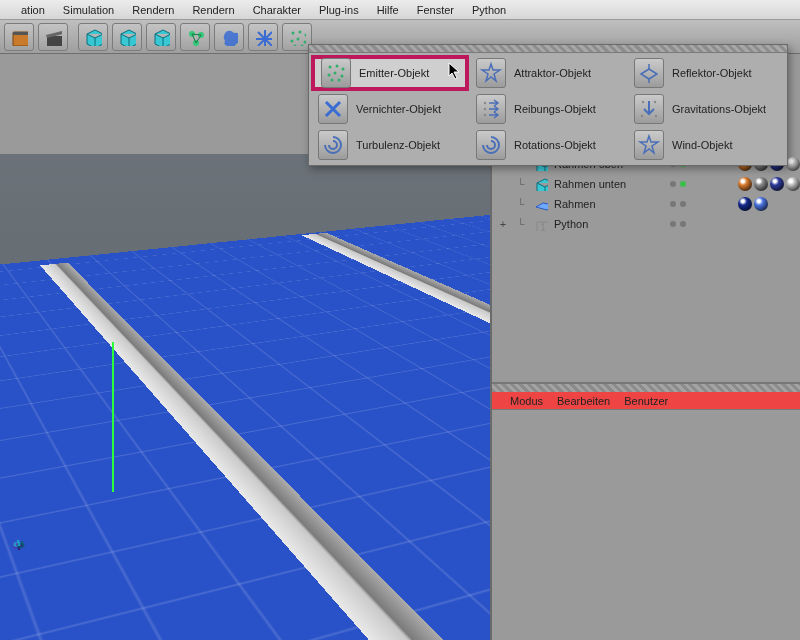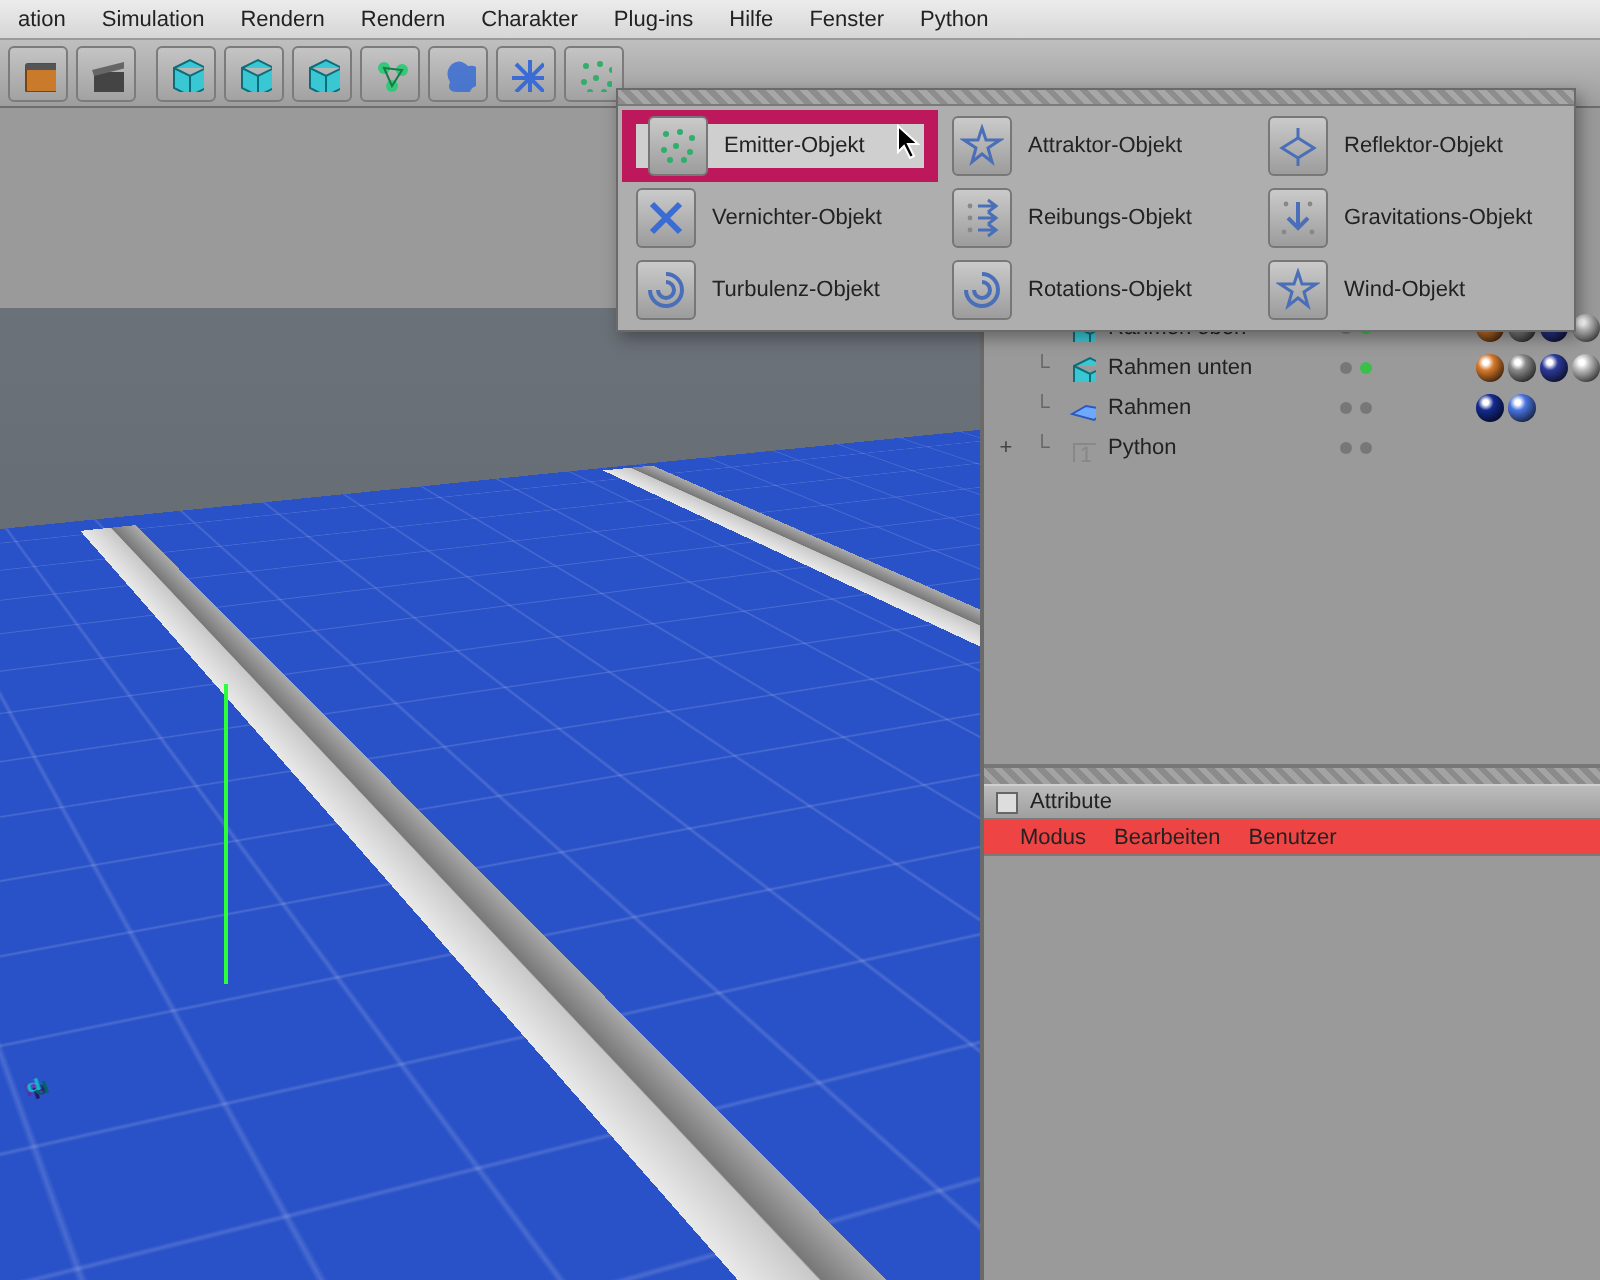--- a/index.html
+++ b/index.html
@@ -1,19 +1,19 @@
 <!DOCTYPE html>
 <html><head>
 <meta charset="utf-8">
 <style>
   * { box-sizing: border-box; margin: 0; padding: 0; font-family: "Lucida Grande", Arial, sans-serif; font-size: 11px; color: #222; }
   body { width: 800px; height: 640px; overflow: hidden; background: #9a9a9a; }
 
   
-  .menubar { height: 20px; background: linear-gradient(#ececec,#d6d6d6); display: flex; align-items: center; padding: 0 0; border-bottom: 1px solid #9a9a9a;}
+  .menubar { height: 20px; background: linear-gradient(#ececec,#d6d6d6); display: flex; align-items: center; padding: 0 12px; border-bottom: 1px solid #9a9a9a;}
   .menubar span { padding: 0 9px; cursor: default; }
 
   
   .toolbar { height: 34px; background: linear-gradient(#bfbfbf,#9e9e9e); border-bottom: 1px solid #6e6e6e; display: flex; align-items: center; padding: 2px 4px; gap:4px;}
   .tbtn { width: 30px; height: 28px; background: linear-gradient(#c4c4c4,#a2a2a2); border:1px solid #7b7b7b; border-radius:3px; display:flex; align-items:center; justify-content:center; position:relative;}
   .tbtn.sep { width:2px; background:transparent; border:none;}
   .tbtn svg { width:18px; height:18px; }
 
   
   .main { height: 586px; display:flex; }
@@ -58,21 +58,21 @@
   .attr-panel { flex:1; background:#9a9a9a; }
   .attr-head { height:18px; background:linear-gradient(#bcbcbc,#9f9f9f); border-top:1px solid #cfcfcf; border-bottom:1px solid #7a7a7a; display:flex; align-items:center;}
   .attr-head .chk { width:11px; height:11px; border:1px solid #666; margin:0 6px; background:#ddd;}
   .attr-sub { height:18px; background:#ef4444; border-bottom:1px solid #7a7a7a; display:flex; align-items:center; padding-left:18px; gap:14px;}
   .hatch { height:8px; background: repeating-linear-gradient(45deg,#8b8b8b 0 3px,#a3a3a3 3px 6px);}
 
   
   .flyout { position:absolute; left:308px; top:44px; width:480px; background:#aeaeae; border:1px solid #6a6a6a; box-shadow:2px 3px 8px rgba(0,0,0,.35); z-index:50; padding:2px;}
   .fly-grid { display:grid; grid-template-columns: repeat(3, 1fr); }
   .fly-item { display:flex; align-items:center; height:36px; padding:2px 6px; gap:8px; border:1px solid transparent; cursor:default;}
-  .fly-item:hover, .fly-item.hover { background:#cfcfcf; border:7px solid #be185d;}
+  .fly-item:hover, .fly-item.hover { background:#cfcfcf; border:4px solid #be185d;}
   .fly-icon { width:30px; height:30px; background:linear-gradient(#cacaca,#9c9c9c); border:1px solid #777; border-radius:3px; display:flex; align-items:center; justify-content:center;}
   .fly-icon svg { width:22px; height:22px; }
   .fly-handle { height:8px; background: repeating-linear-gradient(45deg,#8d8d8d 0 3px,#a7a7a7 3px 6px); margin:-2px -2px 2px -2px; border-bottom:1px solid #7a7a7a;}
 
   .cursor { position:absolute; left:448px; top:62px; z-index:60; pointer-events:none;}
   .cursor svg{width:14px;height:18px;}
 </style>
 </head>
 <body>
 
@@ -293,24 +293,20 @@
             <span class="dots-col">
               <span class="dot "></span>
               <span class="dot "></span>
             </span>
             <span class="mat-col"></span>
           </div>
         </div>
     </div>
     <div class="hatch"></div>
     <div class="attr-panel">
-      <div class="attr-head">
-        <span class="chk"></span>
-        <span>Attribute</span>
-      </div>
       <div class="attr-sub">
         <span>Modus</span>
         <span>Bearbeiten</span>
         <span>Benutzer</span>
       </div>
     </div>
   </div>
 </div>
 
 <div class="flyout">

